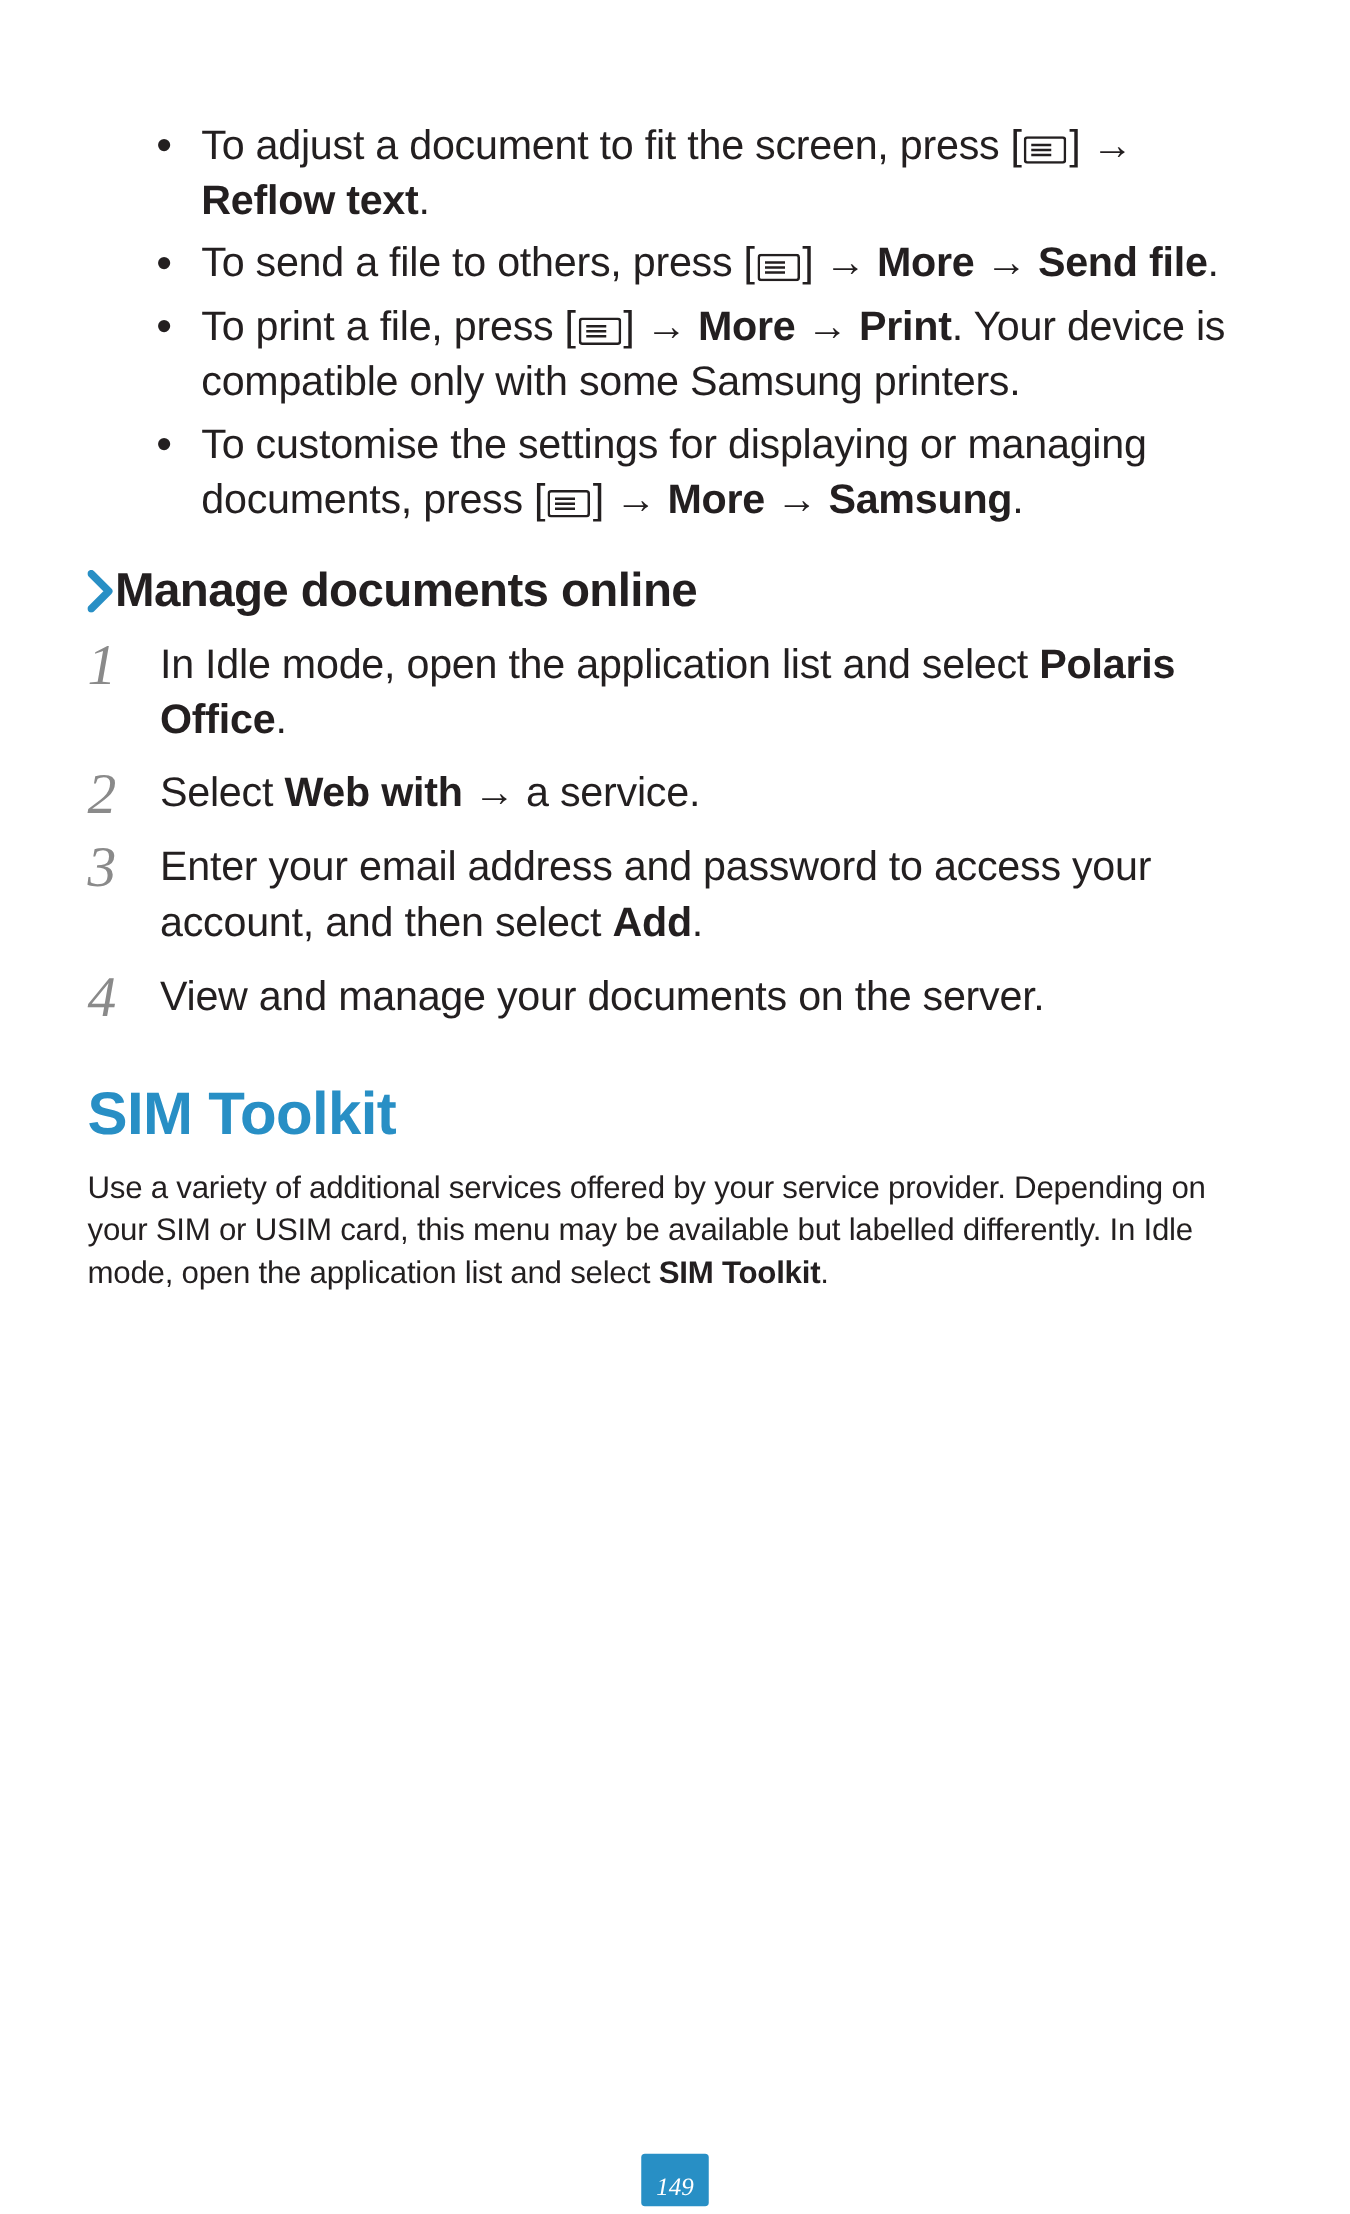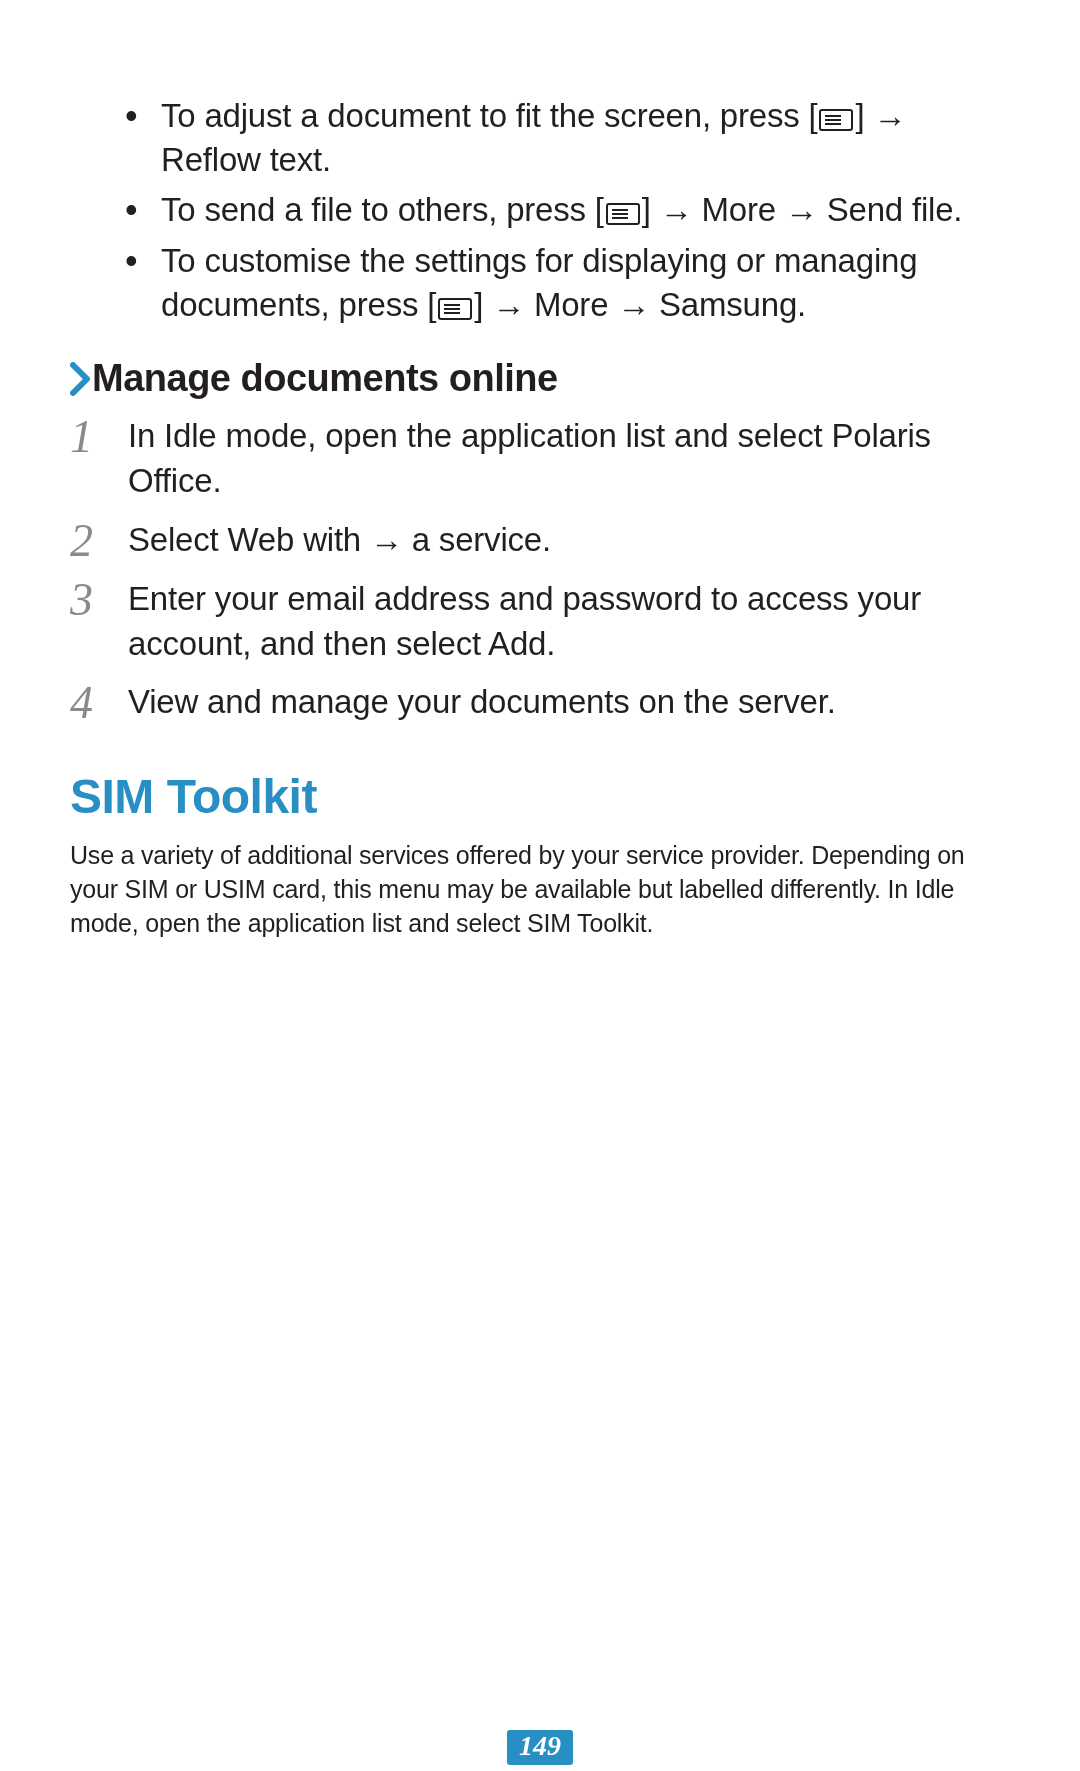--- a/index.html
+++ b/index.html
@@ -33,23 +33,23 @@
     margin-bottom: 10px;
   }
   .page-number-wrap {
     text-align: center;
   }
   .page-number {
     display: inline-block;
     background: #288fc5;
     color: #ffffff;
     font-style: italic;
-    font-size: 28px;
-    font-weight: 700;
-    padding: 0 12px 3px 12px;
+    font-size: 20px;
+    font-weight: 400;
+    padding: 16px 12px 3px 12px;
     border-radius: 3px;
     font-family: Georgia, "Times New Roman", serif;
   }
 
   
   ul.bullets {
     list-style: none;
     margin: 0 0 30px 0;
     padding: 0 0 0 55px;
   }
@@ -65,21 +65,21 @@
   ul.bullets > li::before {
     content: "•";
     position: absolute;
     left: 0;
     top: -2px;
     font-size: 36px;
     color: #231f20;
   }
 
   .bold {
-    font-weight: 400;
+    font-weight: 700;
   }
 
   
   .menu-icon {
     display: inline-block;
     vertical-align: -4px;
     margin: 0 2px;
   }
   .menu-icon svg {
     display: block;
@@ -159,20 +159,26 @@
               <line x1="6" y1="7" x2="22" y2="7" stroke="#231f20" stroke-width="2"></line>
               <line x1="6" y1="11" x2="22" y2="11" stroke="#231f20" stroke-width="2"></line>
               <line x1="6" y1="15" x2="22" y2="15" stroke="#231f20" stroke-width="2"></line>
             </svg></span>] →<br><span class="bold">Reflow text</span>.</li>
         <li>To send a file to others, press [<span class="menu-icon"><svg width="34" height="22" viewBox="0 0 34 22">
               <rect x="1" y="1" width="32" height="20" rx="2" fill="none" stroke="#231f20" stroke-width="2"></rect>
               <line x1="6" y1="7" x2="22" y2="7" stroke="#231f20" stroke-width="2"></line>
               <line x1="6" y1="11" x2="22" y2="11" stroke="#231f20" stroke-width="2"></line>
               <line x1="6" y1="15" x2="22" y2="15" stroke="#231f20" stroke-width="2"></line>
             </svg></span>] → <span class="bold">More</span> → <span class="bold">Send file</span>.</li>
+        <li>To print a file, press [<span class="menu-icon"><svg width="34" height="22" viewBox="0 0 34 22">
+              <rect x="1" y="1" width="32" height="20" rx="2" fill="none" stroke="#231f20" stroke-width="2"></rect>
+              <line x1="6" y1="7" x2="22" y2="7" stroke="#231f20" stroke-width="2"></line>
+              <line x1="6" y1="11" x2="22" y2="11" stroke="#231f20" stroke-width="2"></line>
+              <line x1="6" y1="15" x2="22" y2="15" stroke="#231f20" stroke-width="2"></line>
+            </svg></span>] → <span class="bold">More</span> → <span class="bold">Print</span>. Your device is compatible only with some Samsung printers.</li>
         <li>To customise the settings for displaying or managing documents, press [<span class="menu-icon"><svg width="34" height="22" viewBox="0 0 34 22">
               <rect x="1" y="1" width="32" height="20" rx="2" fill="none" stroke="#231f20" stroke-width="2"></rect>
               <line x1="6" y1="7" x2="22" y2="7" stroke="#231f20" stroke-width="2"></line>
               <line x1="6" y1="11" x2="22" y2="11" stroke="#231f20" stroke-width="2"></line>
               <line x1="6" y1="15" x2="22" y2="15" stroke="#231f20" stroke-width="2"></line>
             </svg></span>] → <span class="bold">More</span> → <span class="bold">Samsung</span>.</li>
       </ul>
 
     <div class="subheading">
       <span class="chevron">

